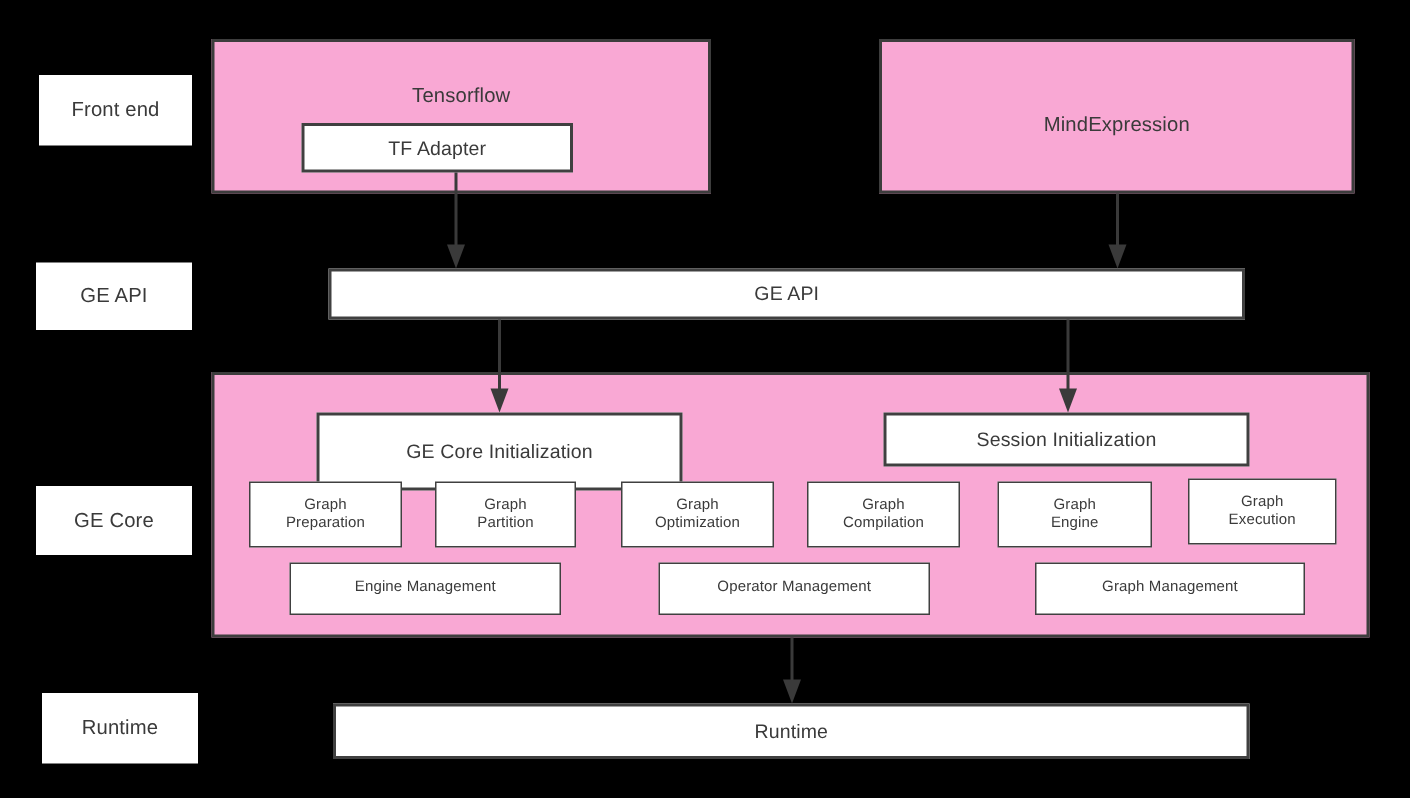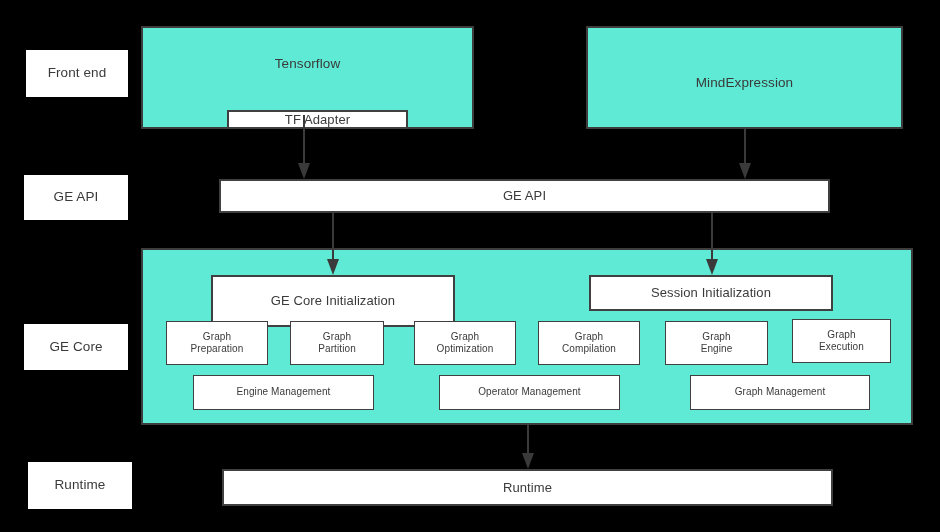--- a/index.html
+++ b/index.html
@@ -37,21 +37,21 @@
     border: 2px solid #404040;
     font-size: 13px;
   }
   .node-thin {
     border: 1.6px solid #404040;
     font-size: 10px;
   }
   
   .container {
     border: 2.5px solid #3d3d3d;
-    background: #5eead4;
+    background: #f9a8d4;
     align-items: flex-start;
     justify-content: center;
   }
   .container > .container-title {
     margin-top: 28px;
     font-size: 13.5px;
     color: #3a3a3a;
   }
   .container.centered > .container-title {
     margin-top: 12px;
@@ -88,21 +88,21 @@
     <span>GE Core</span>
   </div>
 
   <div class="box layer-label" style="left:28px; top:462px; width:104px; height:47px;">
     <span>Runtime</span>
   </div>
 
   <div class="box container" style="left:141px; top:26px; width:333px; height:103px;">
     <div class="container-title">Tensorflow</div>
   </div>
-  <div class="box node" style="left:227px; top:82px; width:181px; height:19px;margin-top:28px;">
+  <div class="box node" style="left:201px; top:82px; width:181px; height:33px;">
     <span>TF Adapter</span>
   </div>
 
   <div class="box container centered" style="left:586px; top:26px; width:317px; height:103px;">
     <div class="container-title">MindExpression</div>
   </div>
 
   <div class="box node" style="left:219px; top:179px; width:611px; height:34px;">
     <span class="bar-label">GE API</span>
   </div>

